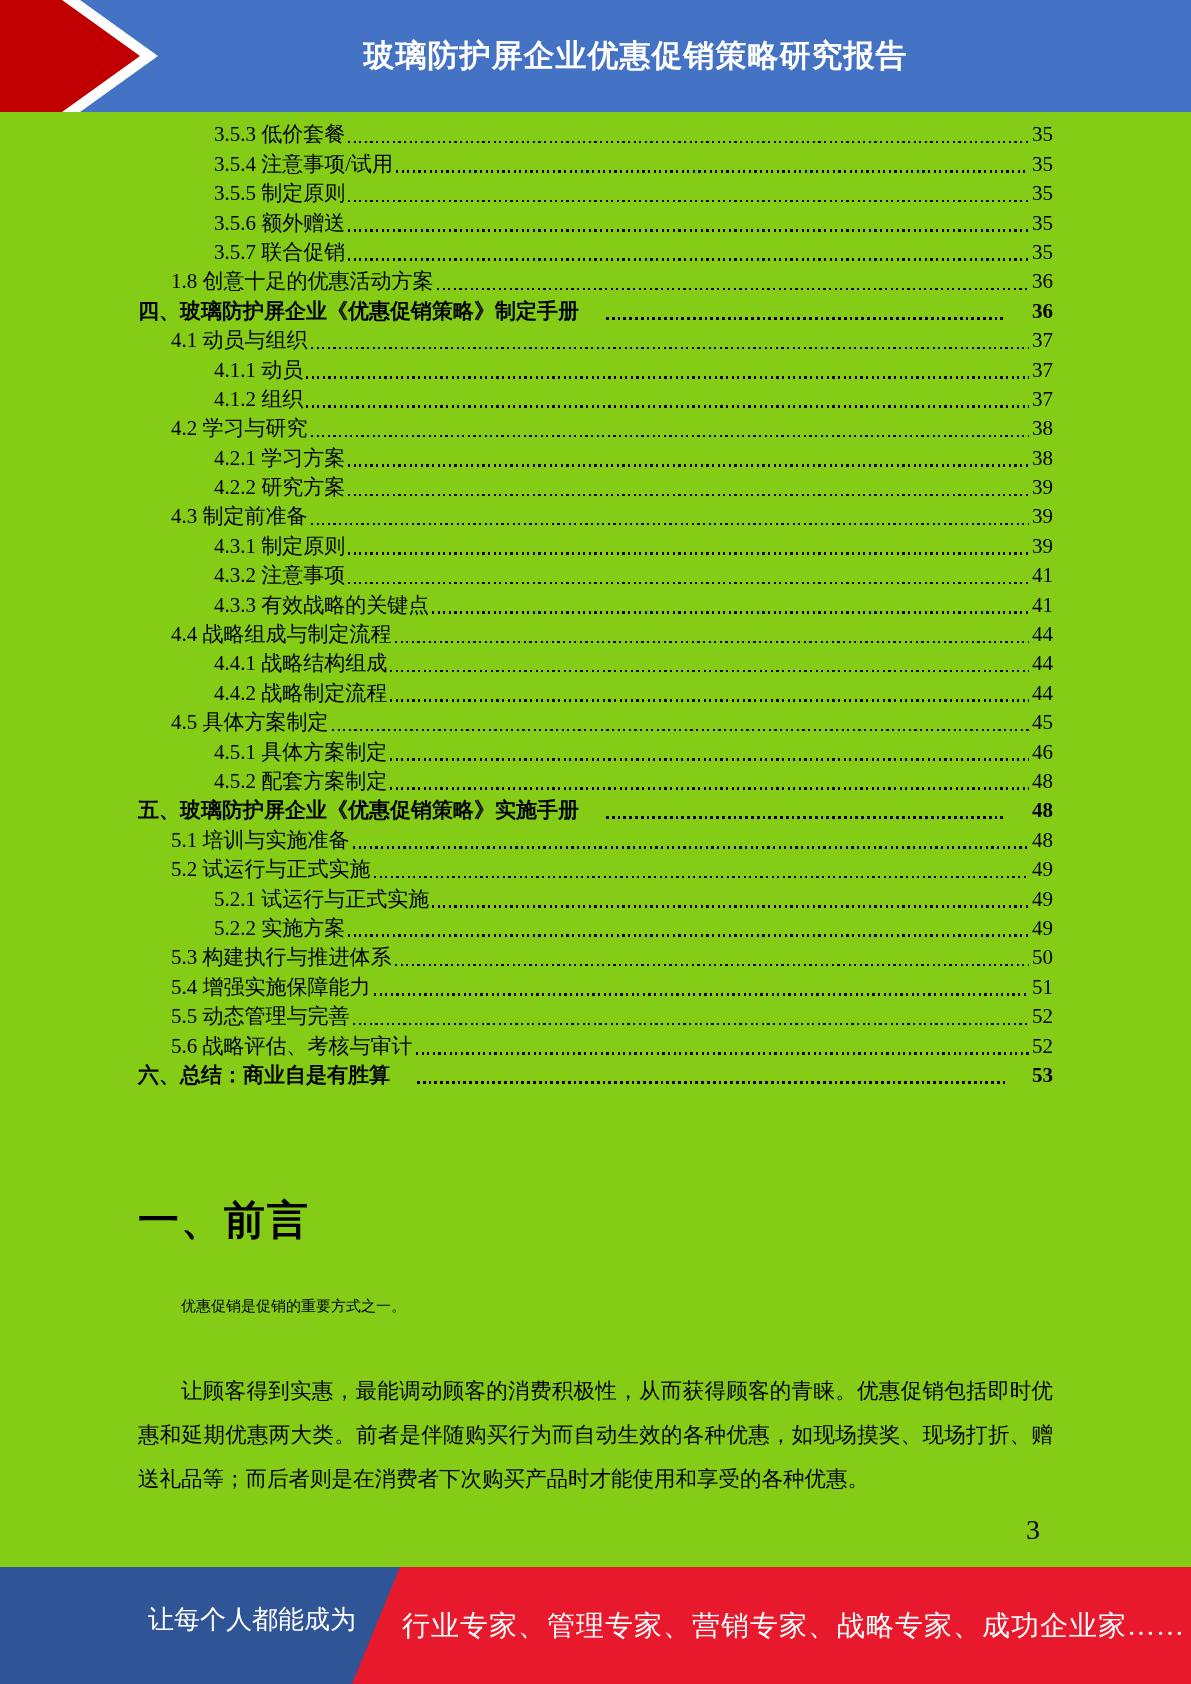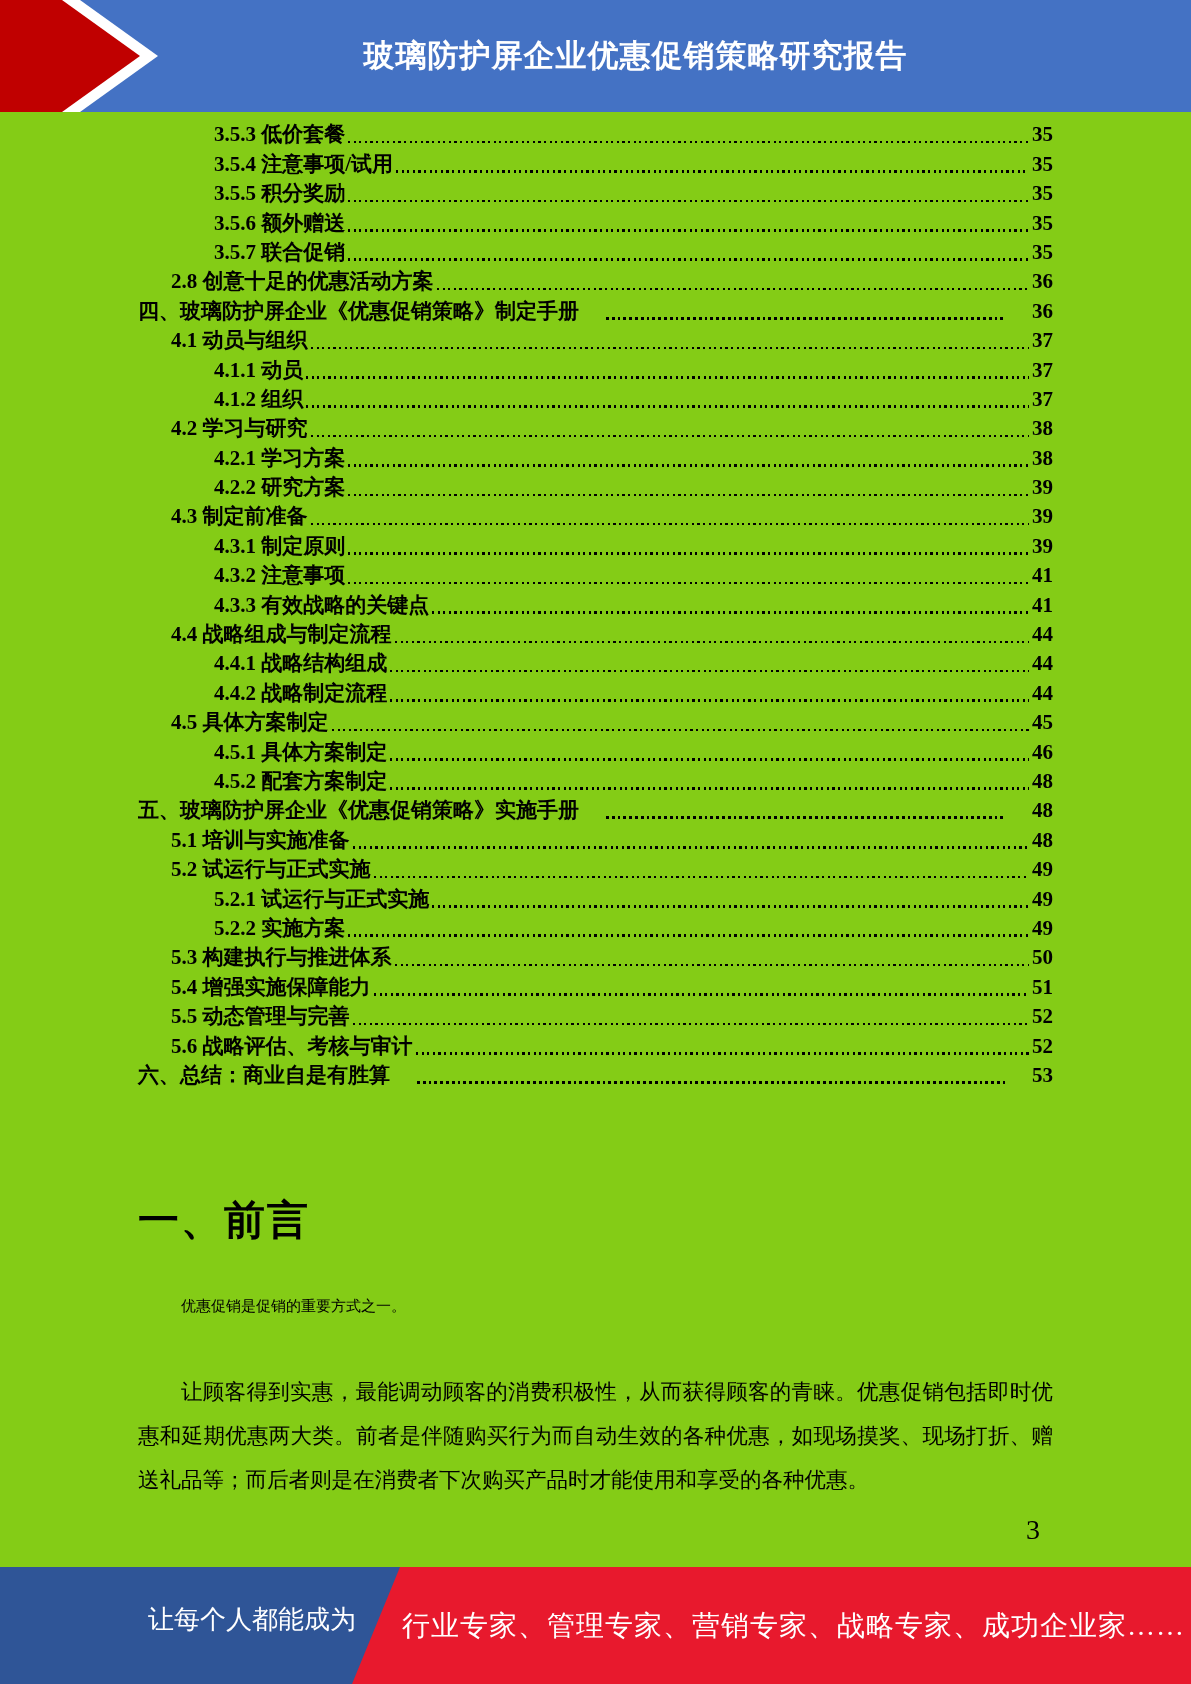--- a/index.html
+++ b/index.html
@@ -18,21 +18,21 @@
   .header-arrow{position:absolute;top:0;left:0;width:170px;height:112px;display:block;}
   .header-title{
     position:absolute;top:0;left:120px;right:40px;height:112px;
     display:flex;align-items:center;justify-content:center;
     color:#fff;font-family:"Liberation Sans","DejaVu Sans",sans-serif;
     font-weight:bold;font-size:31px;letter-spacing:1px;white-space:nowrap;
   }
 
   
   .toc{position:absolute;top:119px;left:138px;width:915px;}
-  .toc-row{display:flex;align-items:flex-end;height:29.4px;font-size:21px;line-height:27px;font-weight:bold;}
+  .toc-row{display:flex;align-items:flex-end;height:29.4px;font-size:21px;line-height:27px;}
   .toc-row .lbl{white-space:nowrap;}
   .toc-row .dots{
     flex:1;height:2.5px;margin:0 3px 5px 3px;
     background-image:repeating-linear-gradient(to right,#000 0px,#000 2.2px,transparent 2.2px,transparent 5.6px);
   }
   .toc-row .pg{white-space:nowrap;}
   .toc-row.lv1{padding-left:33px;}
   .toc-row.lv2{padding-left:76px;}
   .toc-row.bold{font-weight:bold;gap:24px;}
   .toc-row.bold .dots{height:3px;
@@ -40,21 +40,21 @@
 
   
   .h1{
     position:absolute;top:1193px;left:138px;
     font-family:Liberation Sans, sans-serif;
     font-weight:900;font-size:41px;letter-spacing:2px;
   }
   .para1{position:absolute;top:1297px;left:138px;width:915px;font-size:15px;text-indent:43px;}
   .para2{
     position:absolute;top:1370px;left:138px;width:915px;
-    font-size:21.5px;line-height:44px;text-indent:43px;text-align:justify;
+    font-size:21.5px;line-height:44px;text-indent:43px;text-align:justify;font-family:Liberation Mono, monospace;
   }
   .pagenum{position:absolute;top:1514px;left:1026px;font-size:28px;}
 
   
   .footer{position:absolute;top:1567px;left:0;width:1191px;height:117px;background:#E8192D;}
   .footer-blue{
     position:absolute;top:0;left:0;width:400px;height:117px;background:#2F5597;
     clip-path:polygon(0 0,100% 0,88% 100%,0 100%);
   }
   .footer-left{
@@ -84,36 +84,36 @@
         <span class="lbl">3.5.3  低价套餐</span>
         <span class="dots"></span>
         <span class="pg">35</span>
       </div>
       <div class="toc-row lv2">
         <span class="lbl">3.5.4  注意事项/试用</span>
         <span class="dots"></span>
         <span class="pg">35</span>
       </div>
       <div class="toc-row lv2">
-        <span class="lbl">3.5.5  积分奖励</span>
+        <span class="lbl">3.5.5  制定原则</span>
         <span class="dots"></span>
         <span class="pg">35</span>
       </div>
       <div class="toc-row lv2">
         <span class="lbl">3.5.6  额外赠送</span>
         <span class="dots"></span>
         <span class="pg">35</span>
       </div>
       <div class="toc-row lv2">
         <span class="lbl">3.5.7  联合促销</span>
         <span class="dots"></span>
         <span class="pg">35</span>
       </div>
       <div class="toc-row lv1">
-        <span class="lbl">2.8  创意十足的优惠活动方案</span>
+        <span class="lbl">1.8  创意十足的优惠活动方案</span>
         <span class="dots"></span>
         <span class="pg">36</span>
       </div>
       <div class="toc-row lv0 bold">
         <span class="lbl">四、玻璃防护屏企业《优惠促销策略》制定手册</span>
         <span class="dots"></span>
         <span class="pg">36</span>
       </div>
       <div class="toc-row lv1">
         <span class="lbl">4.1  动员与组织</span>

